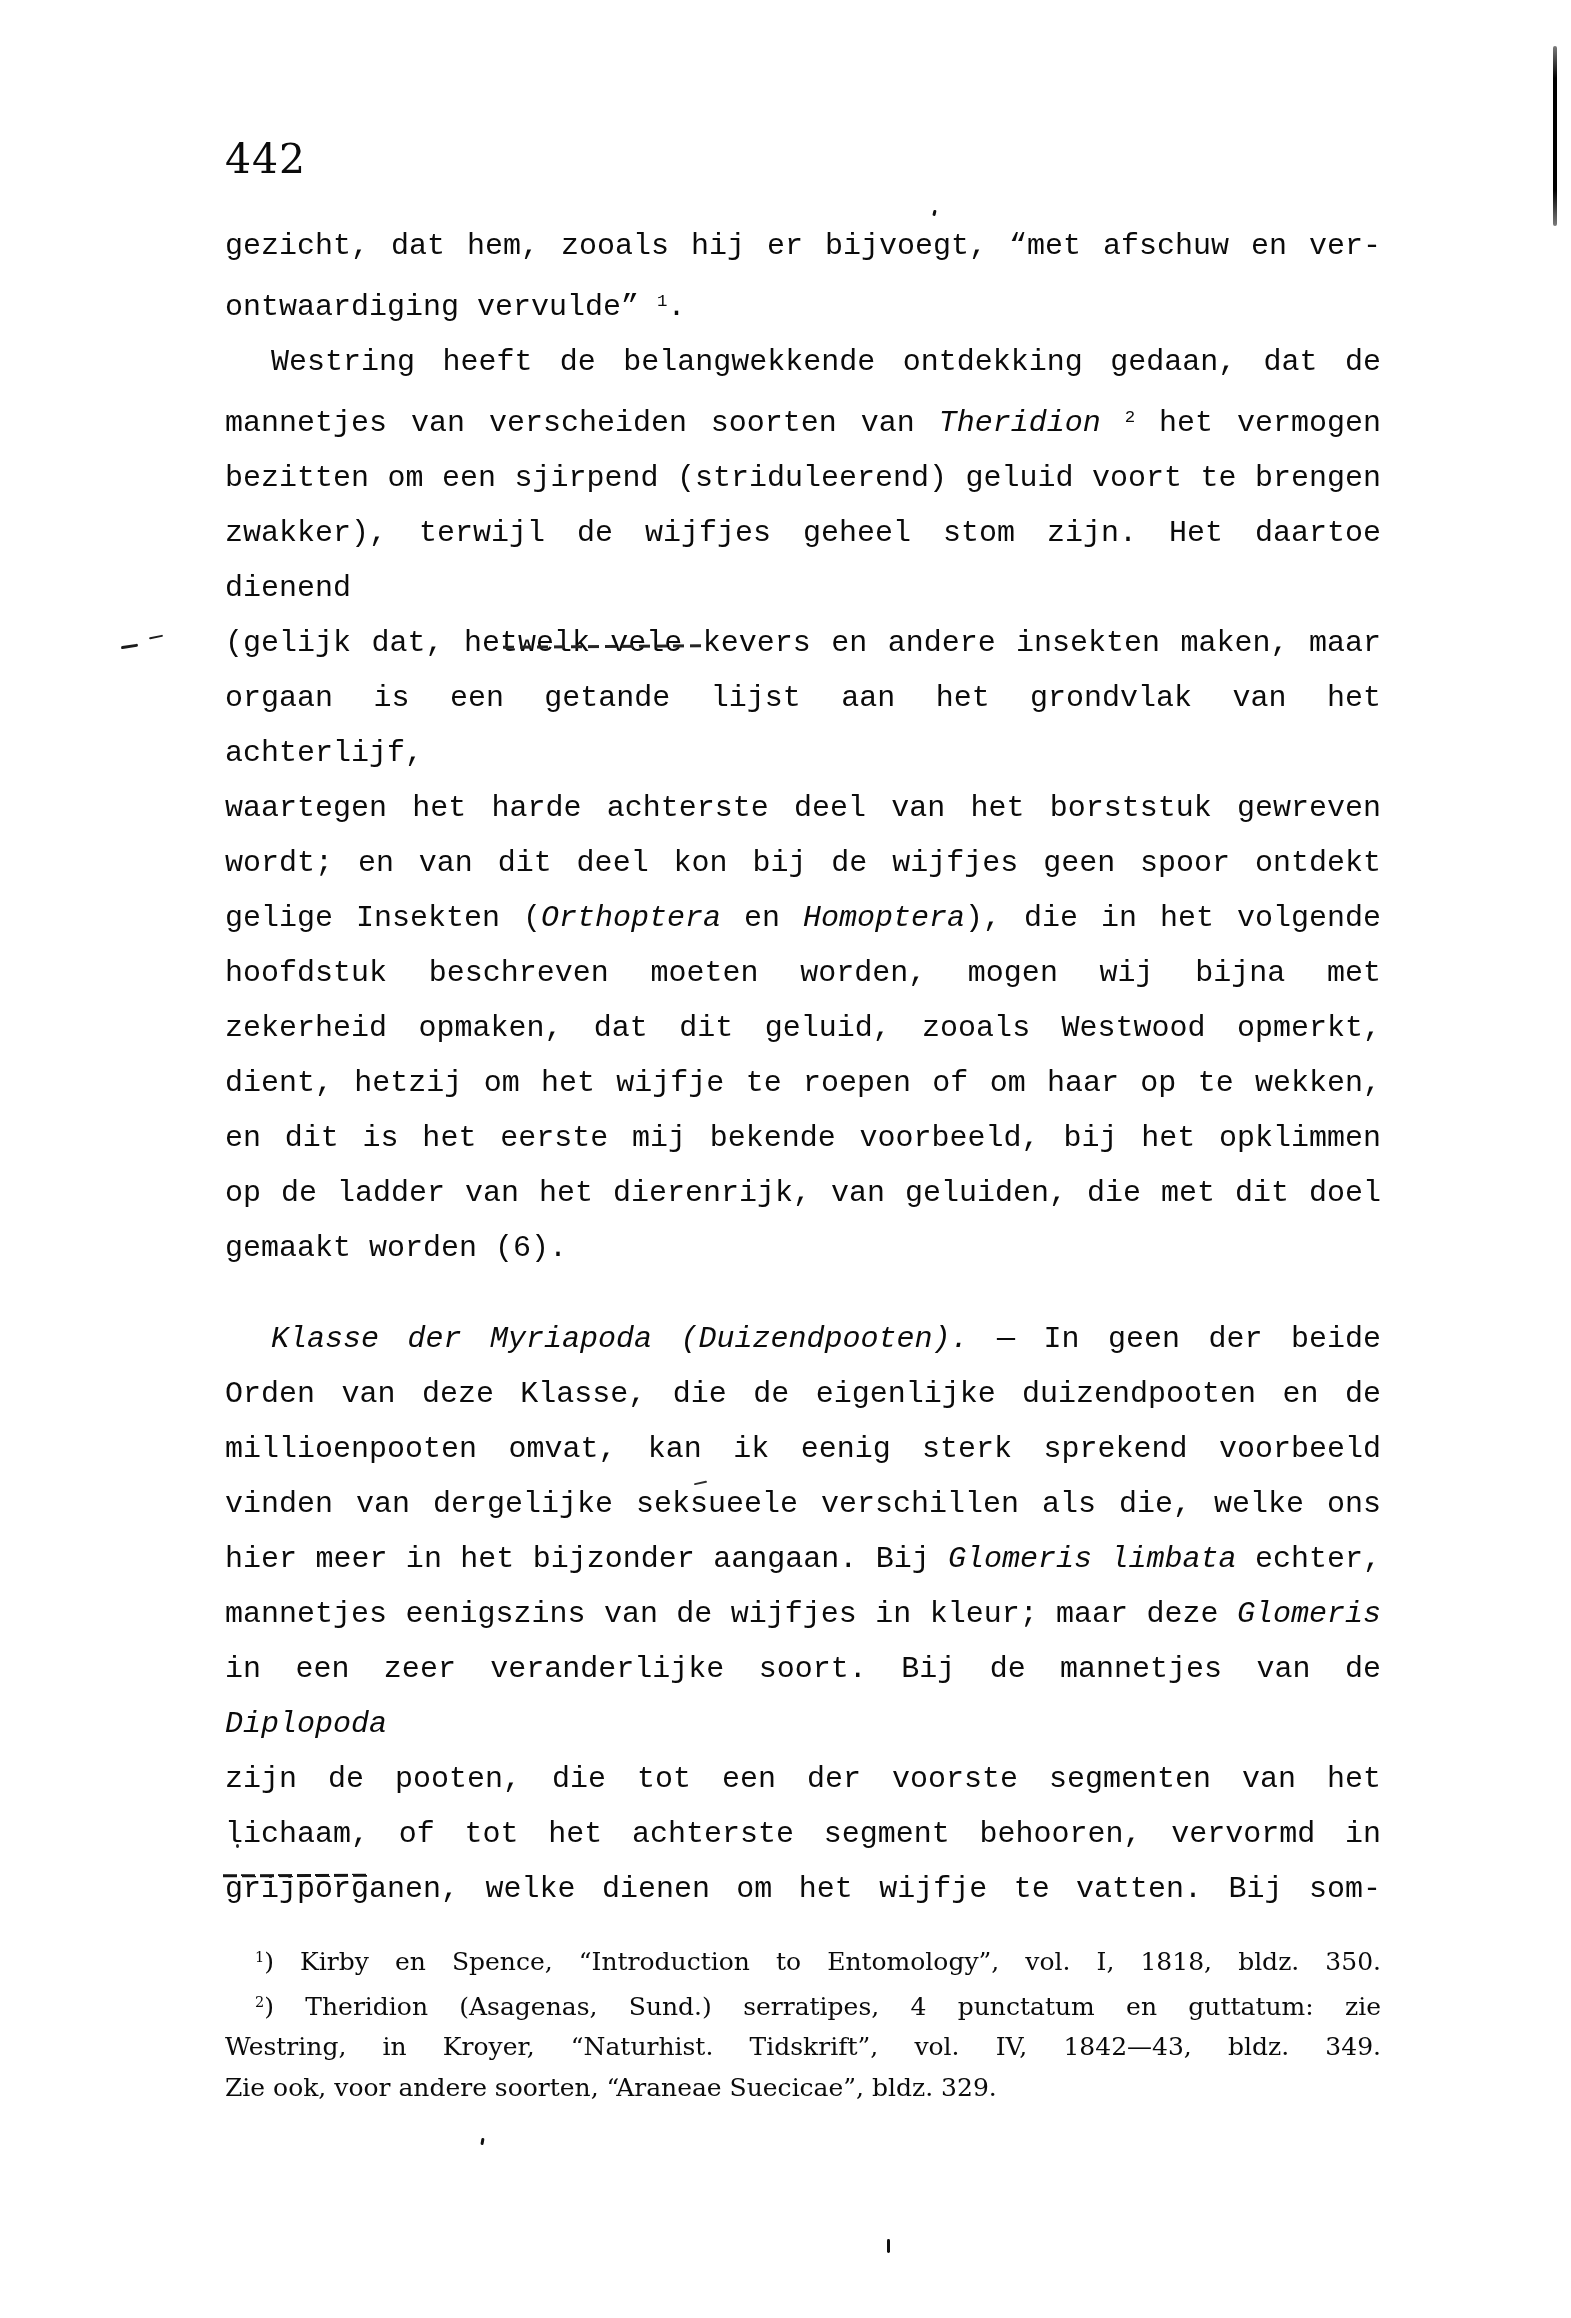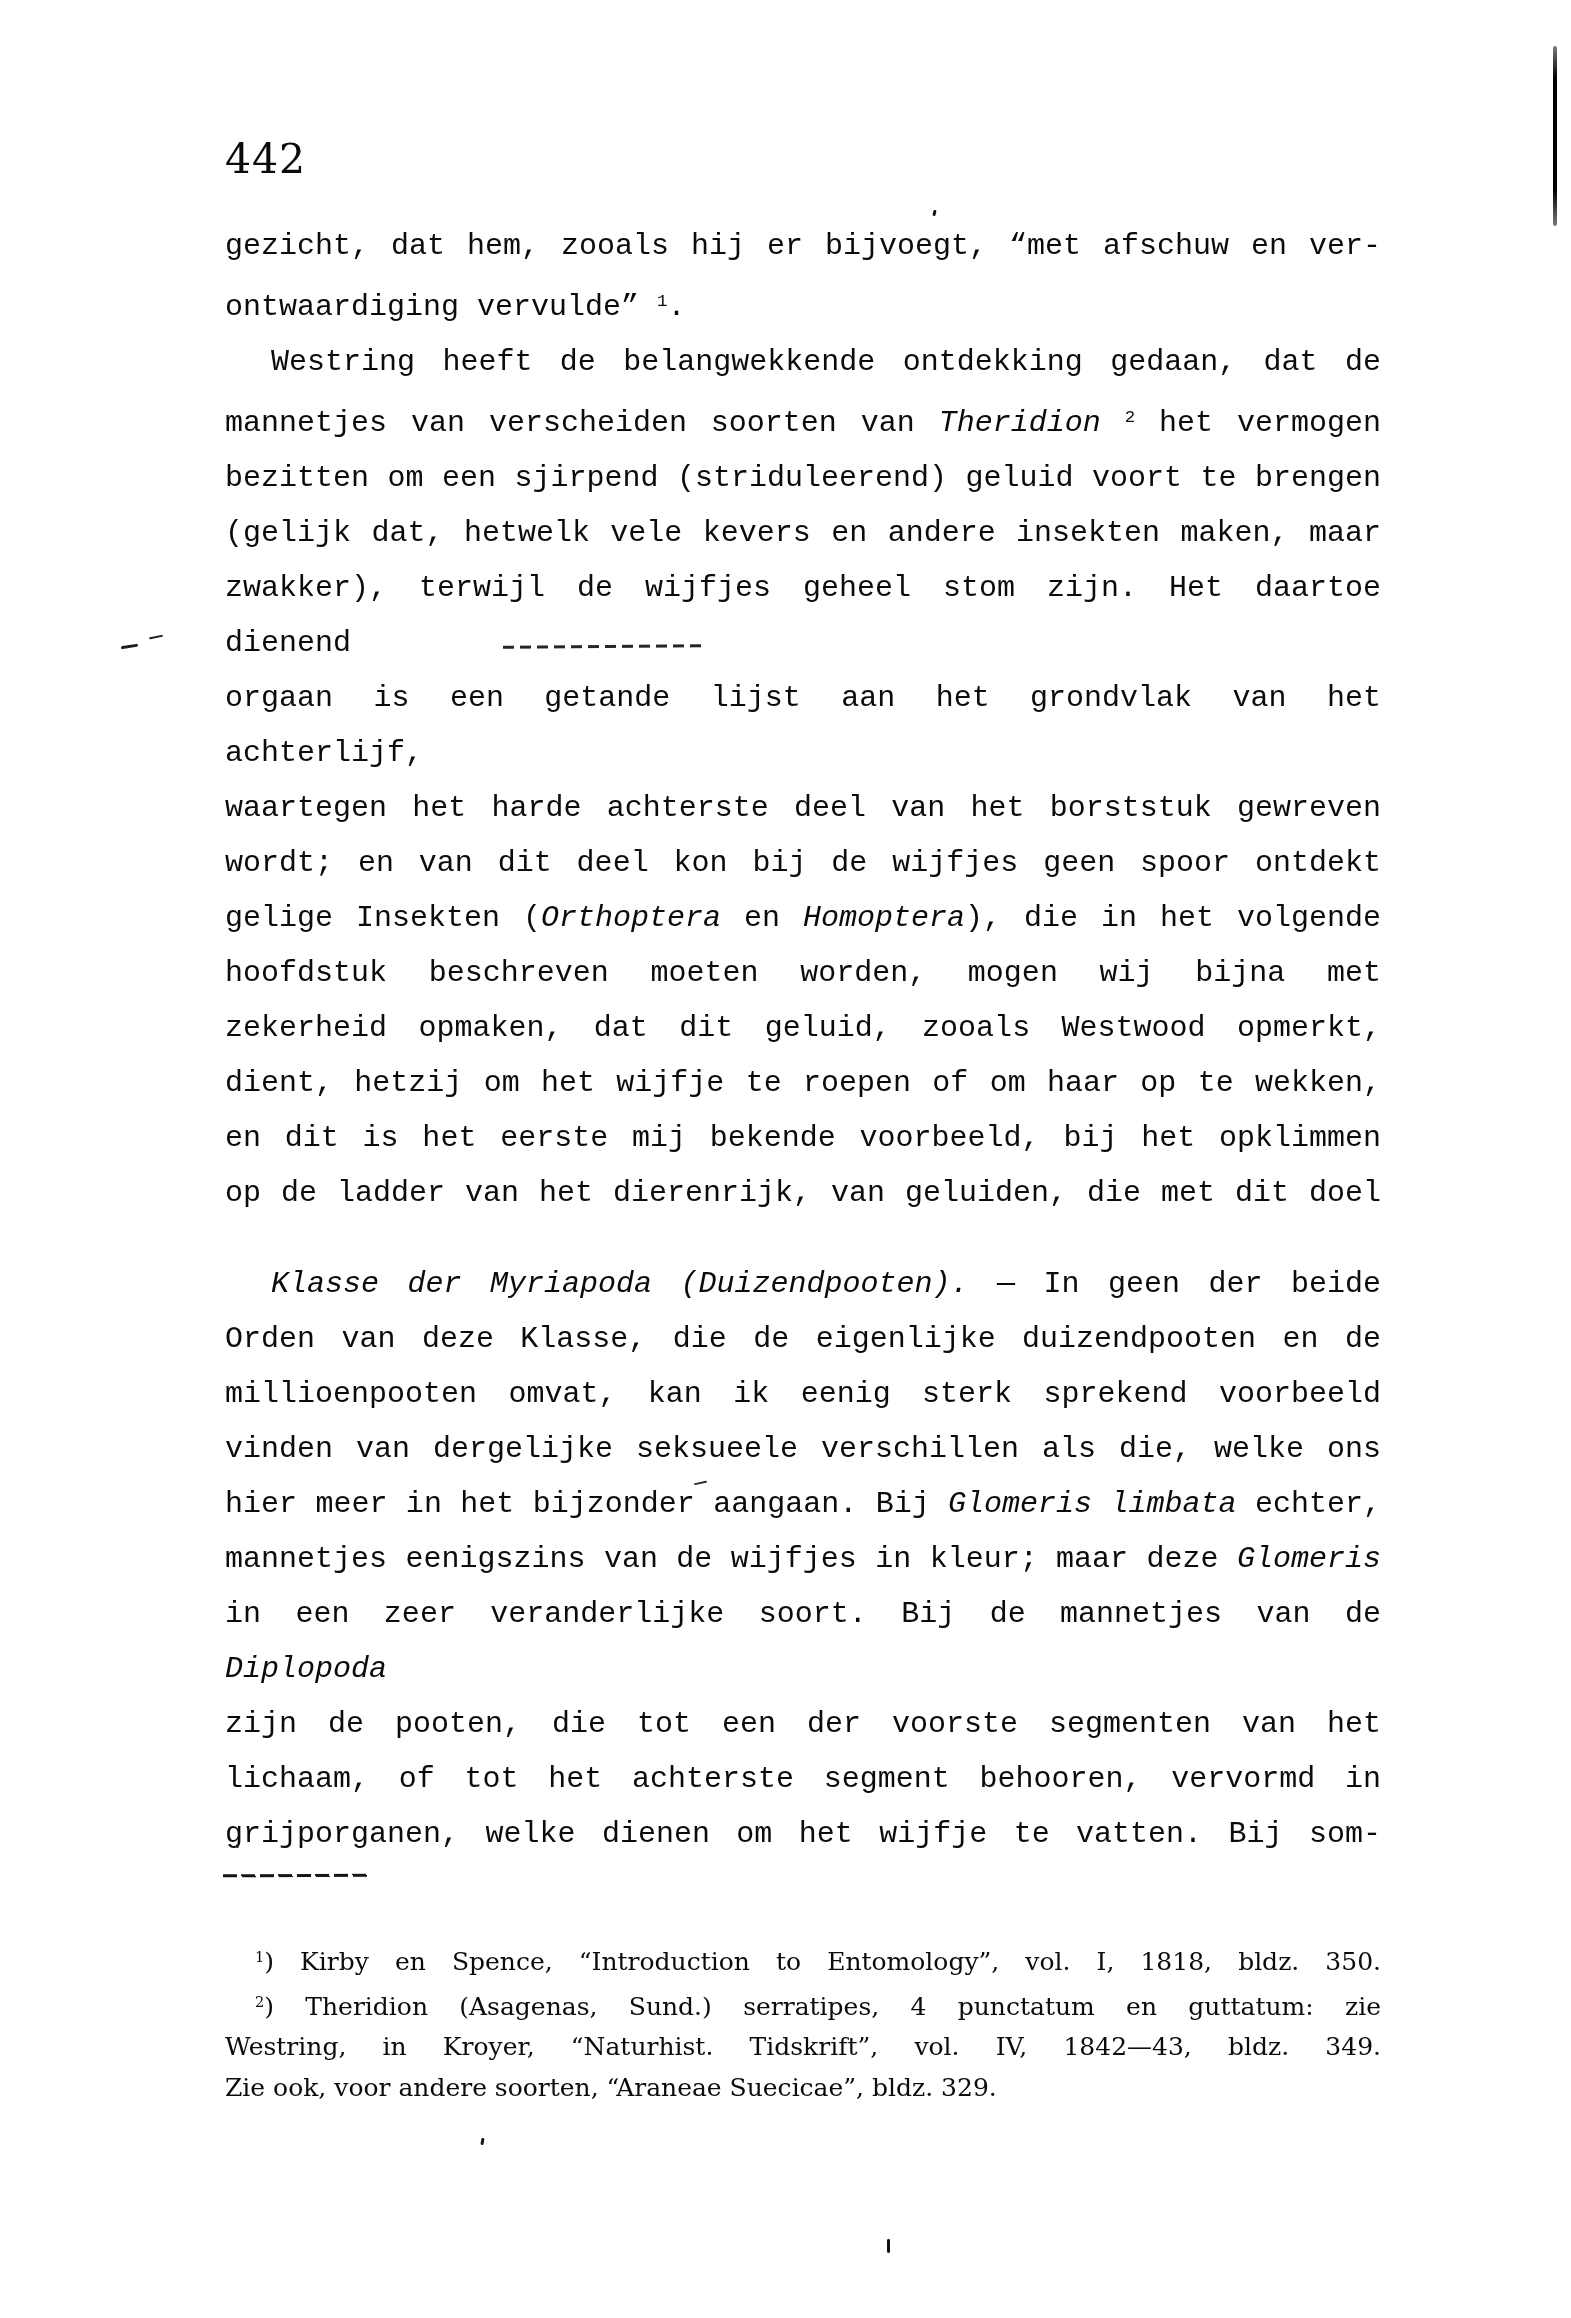--- a/index.html
+++ b/index.html
@@ -84,31 +84,32 @@
 <div class="page">
 
   <div class="pagenum">442</div>
 
   <div class="bodytext">
     <div class="ln">gezicht, dat hem, zooals hij er bijvoegt, “met afschuw en ver-</div>
     <div class="ln nj"><span>ontwaardiging vervulde” </span><span class="sp">1</span><span>.</span></div>
     <div class="ln ind">Westring heeft de belangwekkende ontdekking gedaan, dat de</div>
     <div class="ln"><span>mannetjes van verscheiden soorten van </span><span class="it">Theridion </span><span class="sp">2</span><span> het vermogen</span></div>
     <div class="ln">bezitten om een sjirpend (striduleerend) geluid voort te brengen</div>
+    <div class="ln">zwakker), terwijl de wijfjes geheel stom zijn. Het daartoe dienend</div>
     <div class="ln">(gelijk dat, hetwelk vele kevers en andere insekten maken, maar</div>
-    <div class="ln">zwakker), terwijl de wijfjes geheel stom zijn. Het daartoe dienend</div>
     <div class="ln">orgaan is een getande lijst aan het grondvlak van het achterlijf,</div>
     <div class="ln">waartegen het harde achterste deel van het borststuk gewreven</div>
     <div class="ln">wordt; en van dit deel kon bij de wijfjes geen spoor ontdekt</div>
     <div class="ln"><span>gelige Insekten (</span><span class="it">Orthoptera</span><span> en </span><span class="it">Homoptera</span><span>), die in het volgende</span></div>
     <div class="ln">hoofdstuk beschreven moeten worden, mogen wij bijna met</div>
     <div class="ln">zekerheid opmaken, dat dit geluid, zooals Westwood opmerkt,</div>
     <div class="ln">dient, hetzij om het wijfje te roepen of om haar op te wekken,</div>
     <div class="ln">en dit is het eerste mij bekende voorbeeld, bij het opklimmen</div>
     <div class="ln">op de ladder van het dierenrijk, van geluiden, die met dit doel</div>
+    <div class="ln nj">gemaakt worden (6).</div>
     <div class="ln ind gap"><span class="it">Klasse der Myriapoda (Duizendpooten).</span><span> — In geen der beide</span></div>
     <div class="ln">Orden van deze Klasse, die de eigenlijke duizendpooten en de</div>
     <div class="ln">millioenpooten omvat, kan ik eenig sterk sprekend voorbeeld</div>
     <div class="ln">vinden van dergelijke seksueele verschillen als die, welke ons</div>
     <div class="ln"><span>hier meer in het bijzonder aangaan. Bij </span><span class="it">Glomeris limbata</span><span> echter,</span></div>
     <div class="ln"><span>mannetjes eenigszins van de wijfjes in kleur; maar deze </span><span class="it">Glomeris</span></div>
     <div class="ln"><span>in een zeer veranderlijke soort. Bij de mannetjes van de </span><span class="it">Diplopoda</span></div>
     <div class="ln">zijn de pooten, die tot een der voorste segmenten van het</div>
     <div class="ln">lichaam, of tot het achterste segment behooren, vervormd in</div>
     <div class="ln">grijporganen, welke dienen om het wijfje te vatten. Bij som-</div>

